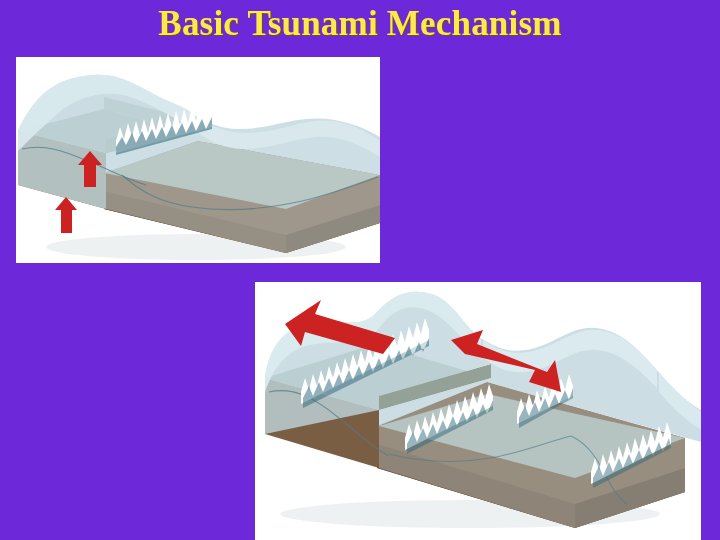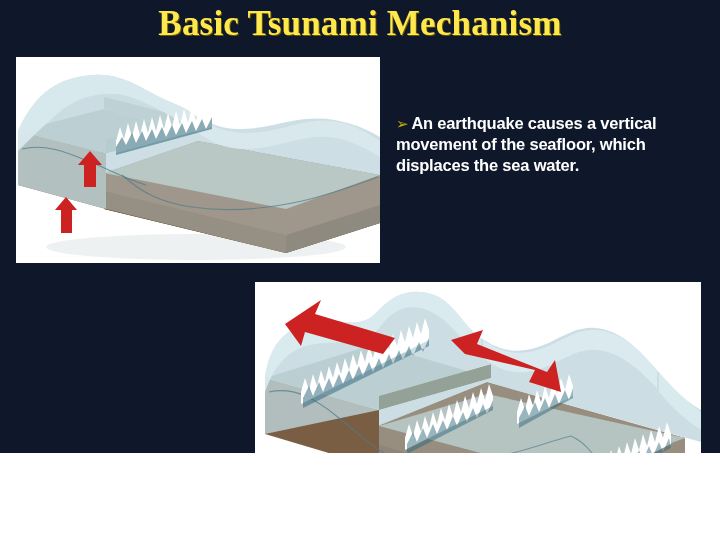--- a/index.html
+++ b/index.html
@@ -3,22 +3,22 @@
 <meta charset="utf-8">
 <style>
   html, body {
     margin: 0;
     padding: 0;
     background: #ffffff;
   }
   #slide {
     position: relative;
     width: 720px;
-    height: 453px;
-    background: #0f172a;
+    height: 540px;
+    background: #6d28d9;
     overflow: hidden;
     font-family: "Liberation Sans", sans-serif;
   }
   #slide-title {
     position: absolute;
     left: 0;
     top: 4px;
     width: 720px;
     text-align: center;
     font-family: "Liberation Serif", serif;
@@ -237,18 +237,15 @@
         <g>
           <polygon points="30,42 66,18 60,32 140,56 128,72 50,50 46,64" fill="#CC2222"></polygon>
         </g>
         <g>
           <polygon points="196,58 228,48 222,62 292,90 300,78 306,110 274,100 280,88 210,72" fill="#CC2222"></polygon>
         </g>
       </g>
     </svg>
   </div>
 
-  <div class="bullet-block" id="bullet-earthquake">
-    <span class="bullet-glyph">➢</span><span class="bullet-text">An earthquake causes a vertical movement of the seafloor, which displaces the sea water.</span>
-  </div>
 
 
 </div>
 
 </body></html>

